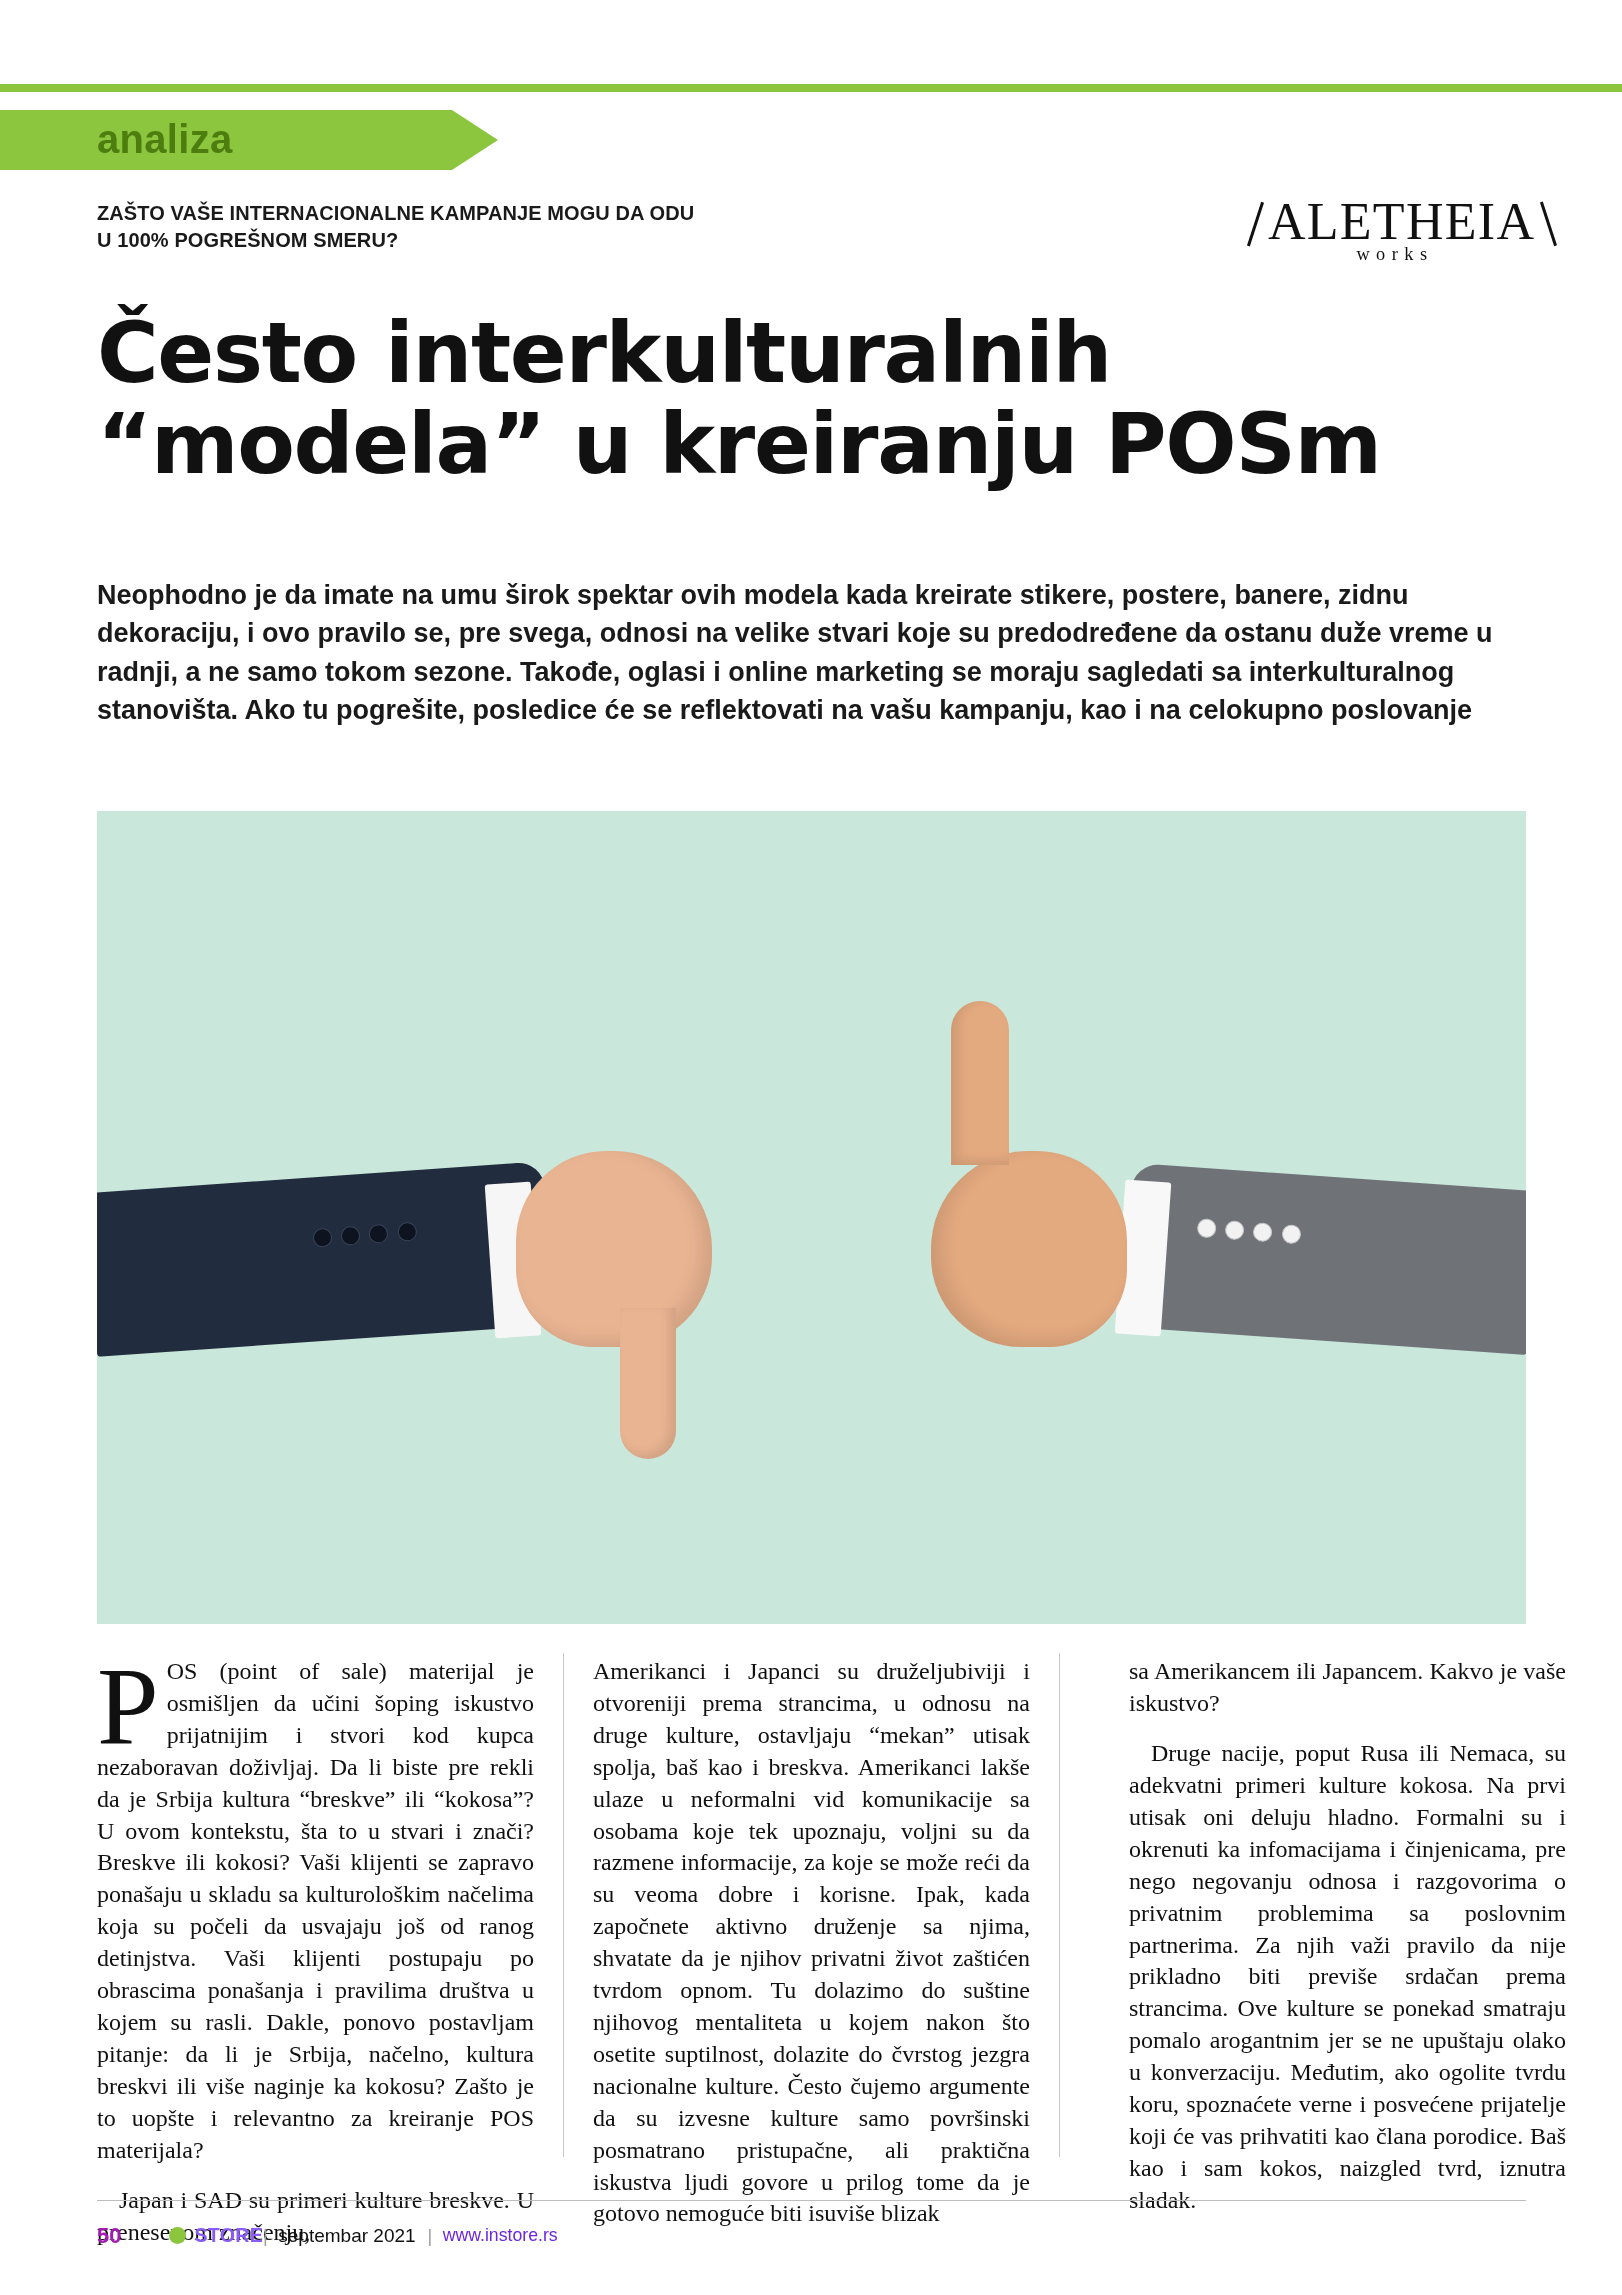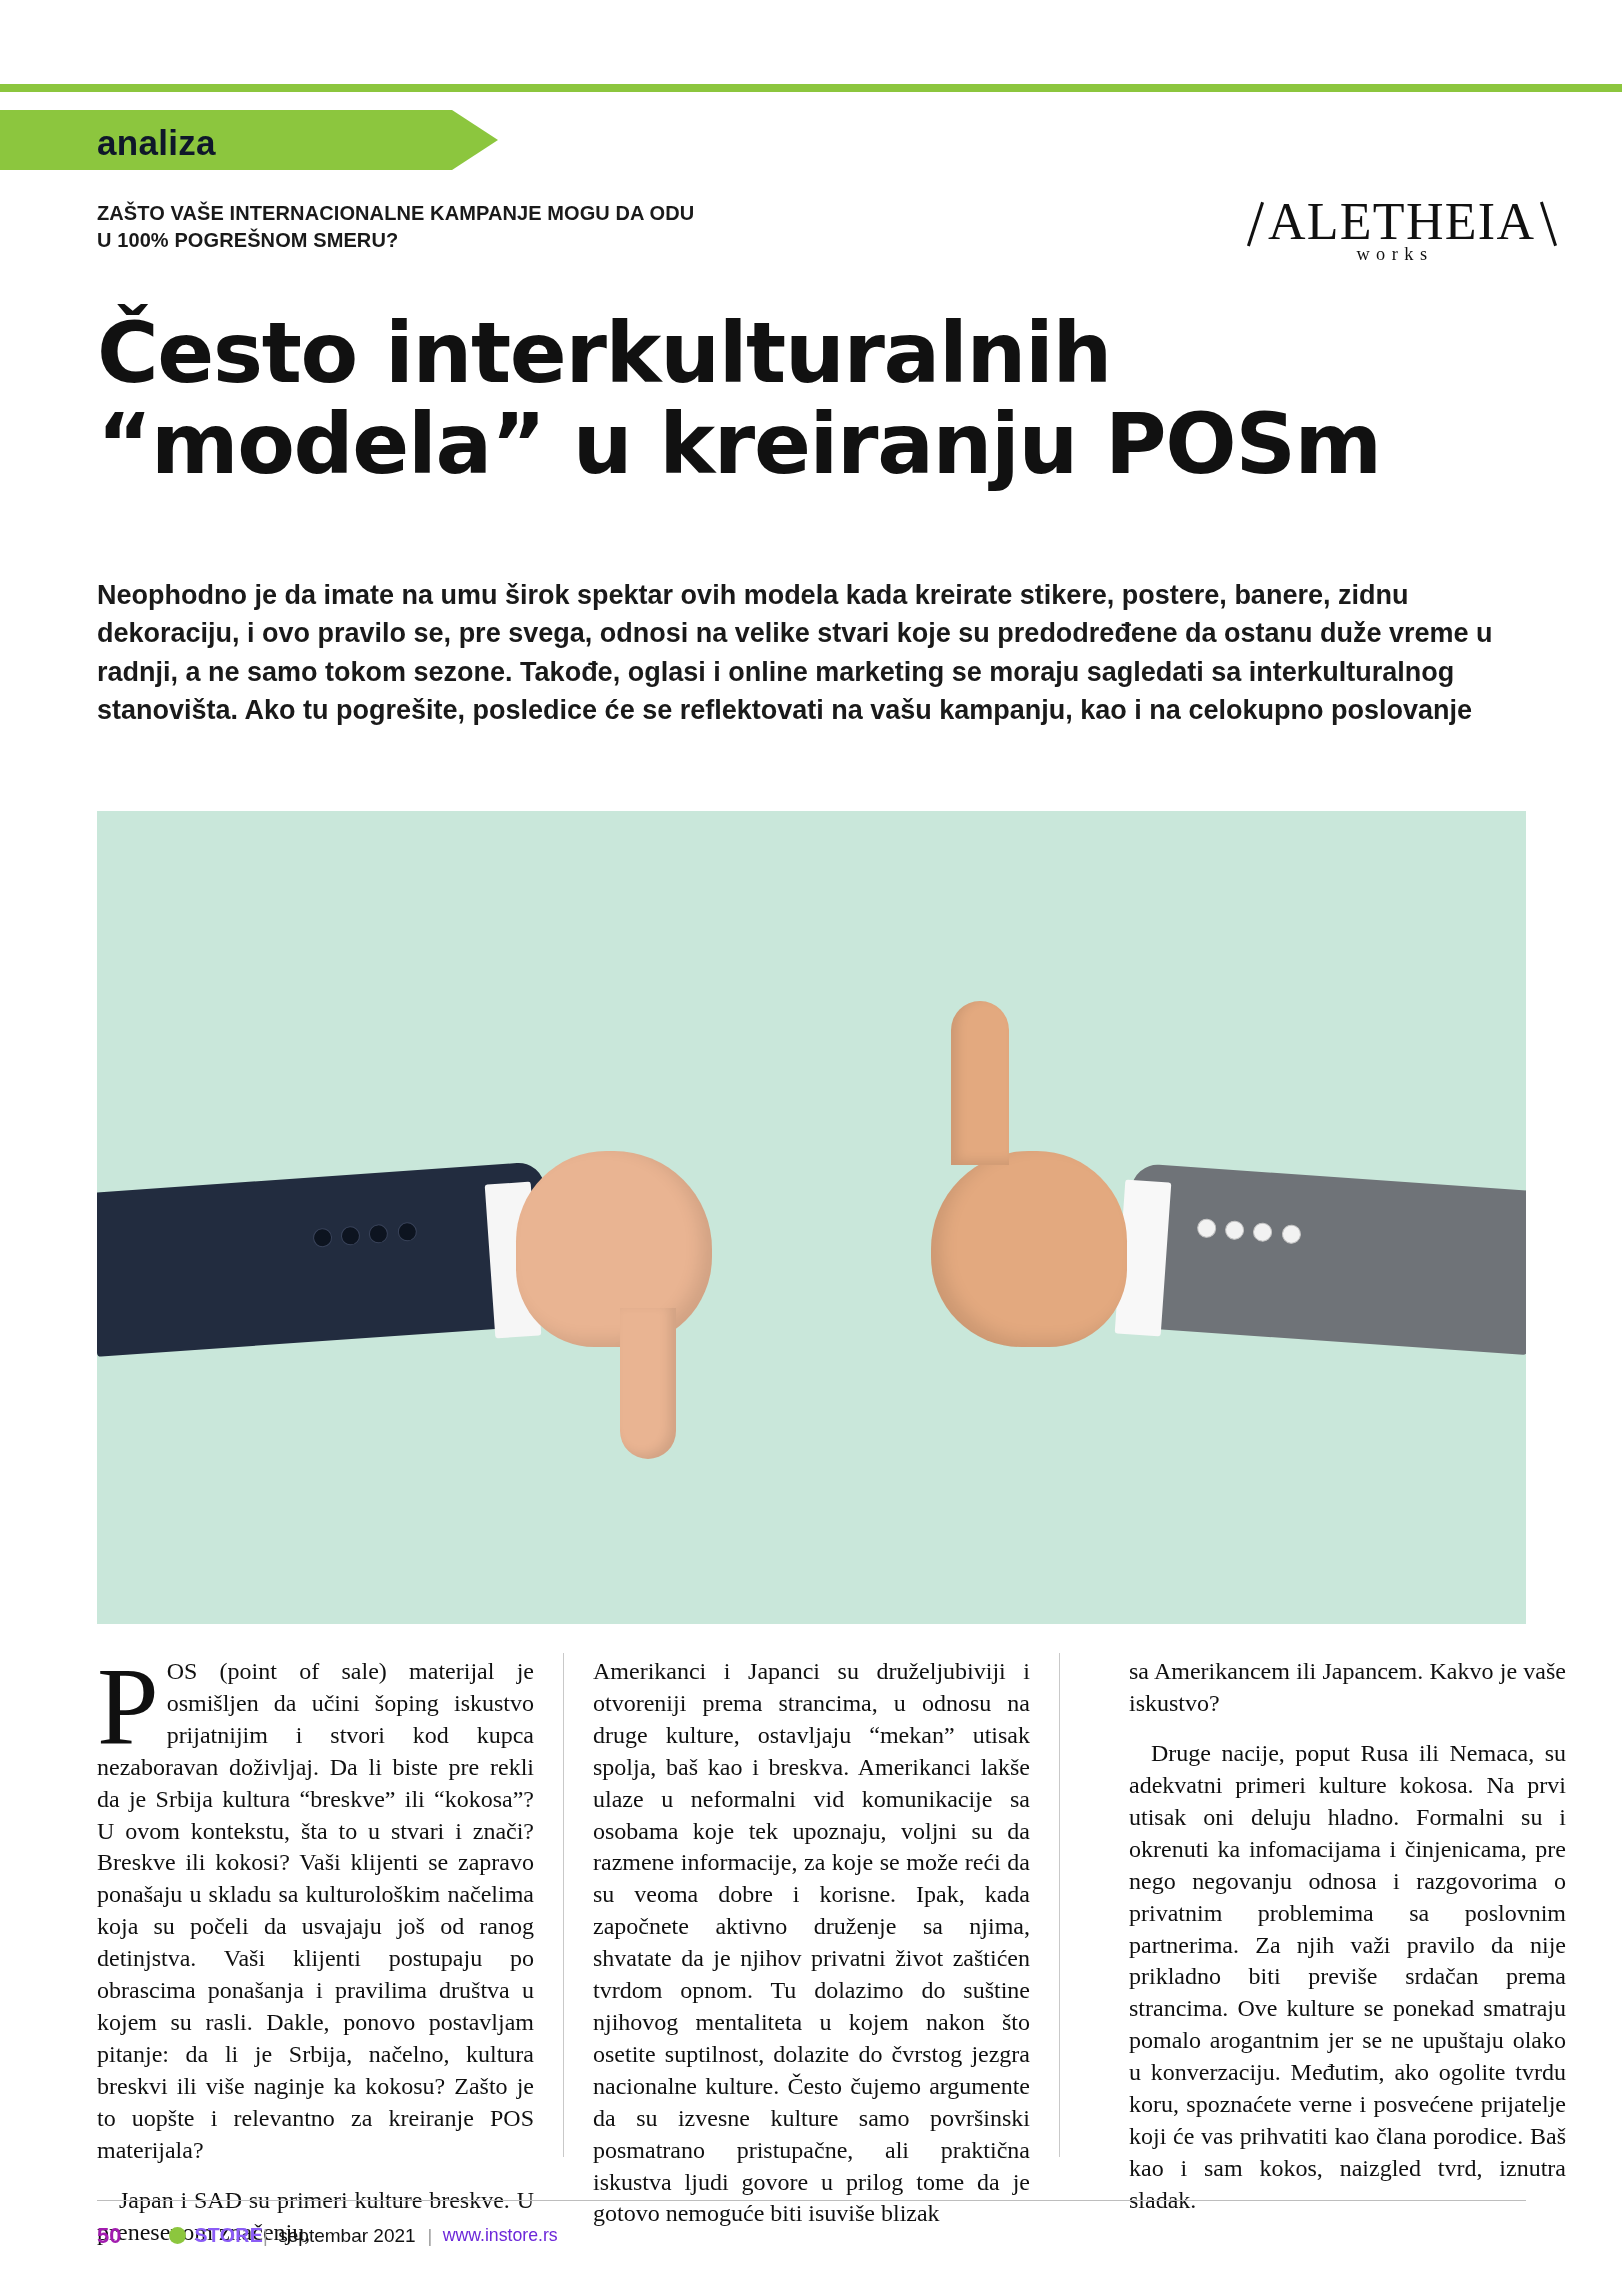--- a/index.html
+++ b/index.html
@@ -47,23 +47,23 @@
     top: 0;
     width: 0;
     height: 0;
     border-top: 30px solid transparent;
     border-bottom: 30px solid transparent;
     border-left: 46px solid #8cc63e;
   }
   .section-tag .label {
     position: absolute;
     left: 97px;
-    top: 13px;
-    color: #0f172a;
-    font-size: 35px;
+    top: 7px;
+    color: #4d7c0f;
+    font-size: 40px;
     font-weight: bold;
     letter-spacing: 0.3px;
     font-family: "Liberation Sans", sans-serif;
   }
 
   
   .kicker {
     position: absolute;
     left: 97px;
     top: 200px;

